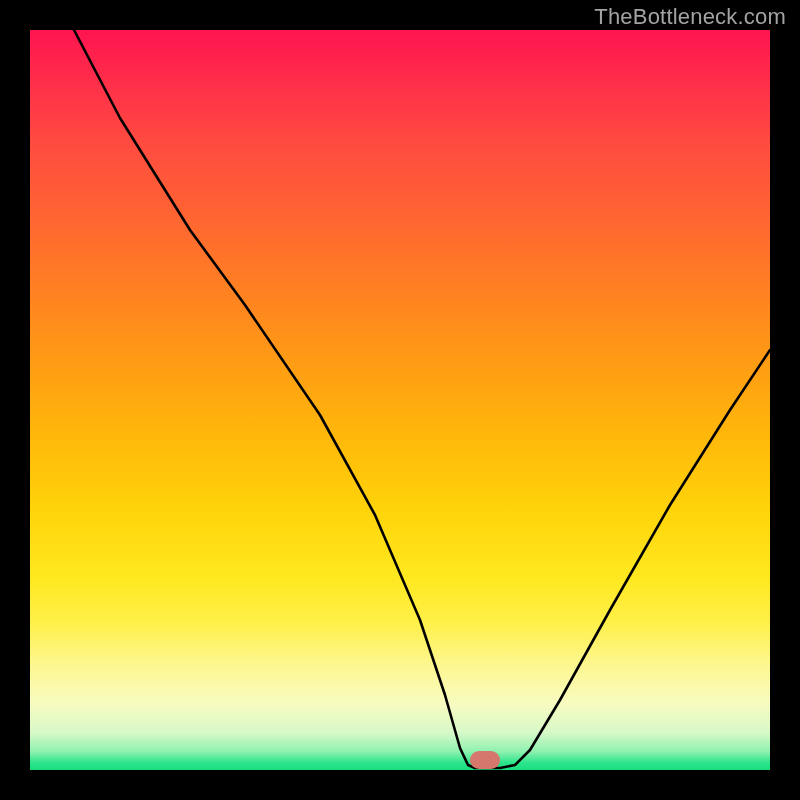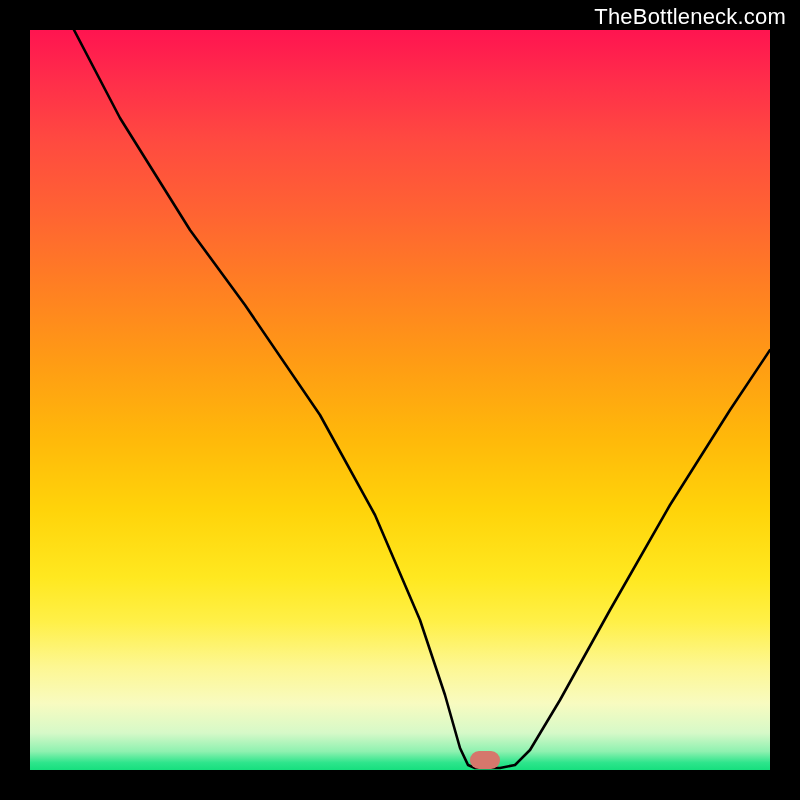--- a/index.html
+++ b/index.html
@@ -7,21 +7,21 @@
     width: 800px;
     height: 800px;
     background: #000;
     position: relative;
     font-family: Arial, sans-serif;
   }
   .watermark {
     position: absolute;
     top: 4px;
     right: 14px;
-    color: #ffffff;
+    color: #a3a3a3;
     font-size: 22px;
     letter-spacing: 0.2px;
     z-index: 10;
   }
   .plot-area {
     position: absolute;
     left: 30px;
     top: 30px;
     width: 740px;
     height: 740px;

